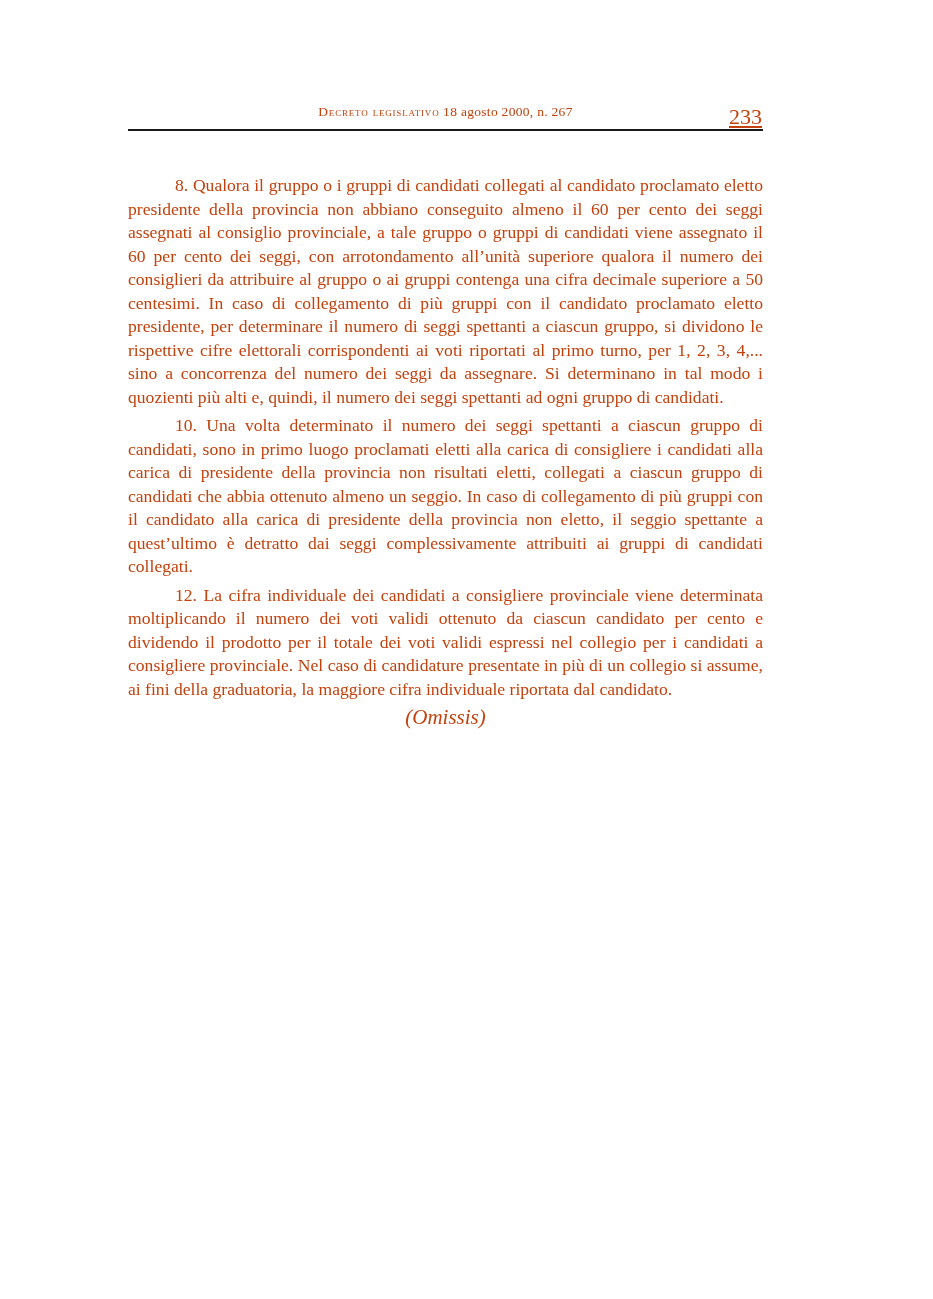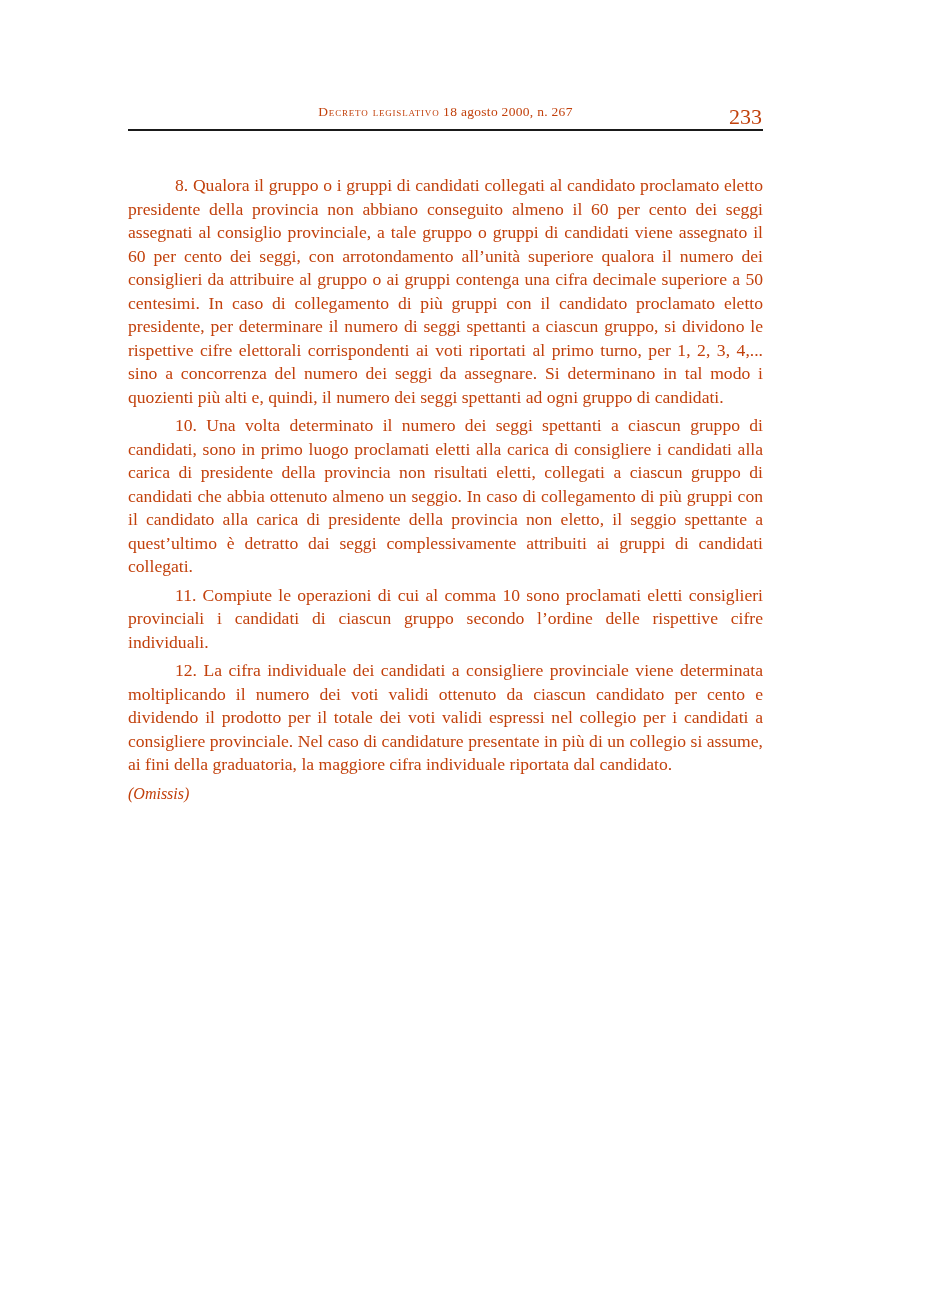--- a/index.html
+++ b/index.html
@@ -38,20 +38,21 @@
   .runhead-title .sc {
     font-variant: small-caps;
     letter-spacing: 0.8px;
   }
   .page-num {
     position: absolute;
     right: 1px;
     bottom: 0px;
     font-size: 22px;
     line-height: 1;
+    text-decoration: underline;
   }
   .header-rule {
     position: absolute;
     left: 0;
     right: 0;
     bottom: -3px;
     height: 0;
     border-bottom: 2.5px solid #1a1a1a;
   }
   
@@ -65,39 +66,39 @@
     text-align: justify;
     hyphens: auto;
     -webkit-hyphens: auto;
   }
   .body-text p {
     margin: 0 0 5px 0;
     text-indent: 47px;
   }
   .omissis {
     margin-top: 37px;
+    text-align: center;
     font-style: italic;
     text-indent: 0 !important;
-    font-size: 16px;
+    font-size: 21px;
   }
 </style>
 </head>
 <body>
 
 <div class="page">
 
   <header class="runhead">
     <div class="runhead-title">
       <span class="sc">Decreto legislativo</span><span> 18 agosto 2000, n. 267</span>
     </div>
     <span class="page-num">233</span>
     <div class="header-rule"></div>
   </header>
 
   <main class="body-text">
     <p>8. Qualora il gruppo o i gruppi di candidati collegati al candidato proclamato eletto presidente della provincia non abbiano conseguito almeno il 60 per cento dei seggi assegnati al consiglio provinciale, a tale gruppo o gruppi di candidati viene assegnato il 60 per cento dei seggi, con arrotondamento all’unità superiore qualora il numero dei consiglieri da attribuire al gruppo o ai gruppi contenga una cifra decimale superiore a 50 centesimi. In caso di collegamento di più gruppi con il candidato proclamato eletto presidente, per determinare il numero di seggi spettanti a ciascun gruppo, si dividono le rispettive cifre elettorali corrispondenti ai voti riportati al primo turno, per 1, 2, 3, 4,... sino a concorrenza del numero dei seggi da assegnare. Si determinano in tal modo i quozienti più alti e, quindi, il numero dei seggi spettanti ad ogni gruppo di candidati.</p>
     <p>10. Una volta determinato il numero dei seggi spettanti a ciascun gruppo di candidati, sono in primo luogo proclamati eletti alla carica di consigliere i candidati alla carica di presidente della provincia non risultati eletti, collegati a ciascun gruppo di candidati che abbia ottenuto almeno un seggio. In caso di collegamento di più gruppi con il candidato alla carica di presidente della provincia non eletto, il seggio spettante a quest’ultimo è detratto dai seggi complessivamente attribuiti ai gruppi di candidati collegati.</p>
-    <p>11. Compiute le operazioni di cui al comma 10 sono proclamati eletti consiglieri provinciali i candidati di ciascun gruppo secondo l’ordine delle rispettive cifre individuali.</p>
     <p>12. La cifra individuale dei candidati a consigliere provinciale viene determinata moltiplicando il numero dei voti validi ottenuto da ciascun candidato per cento e dividendo il prodotto per il totale dei voti validi espressi nel collegio per i candidati a consigliere provinciale. Nel caso di candidature presentate in più di un collegio si assume, ai fini della graduatoria, la maggiore cifra individuale riportata dal candidato.</p>
     <p class="omissis">(Omissis)</p>
   </main>
 
 </div>
 
 </body></html>

